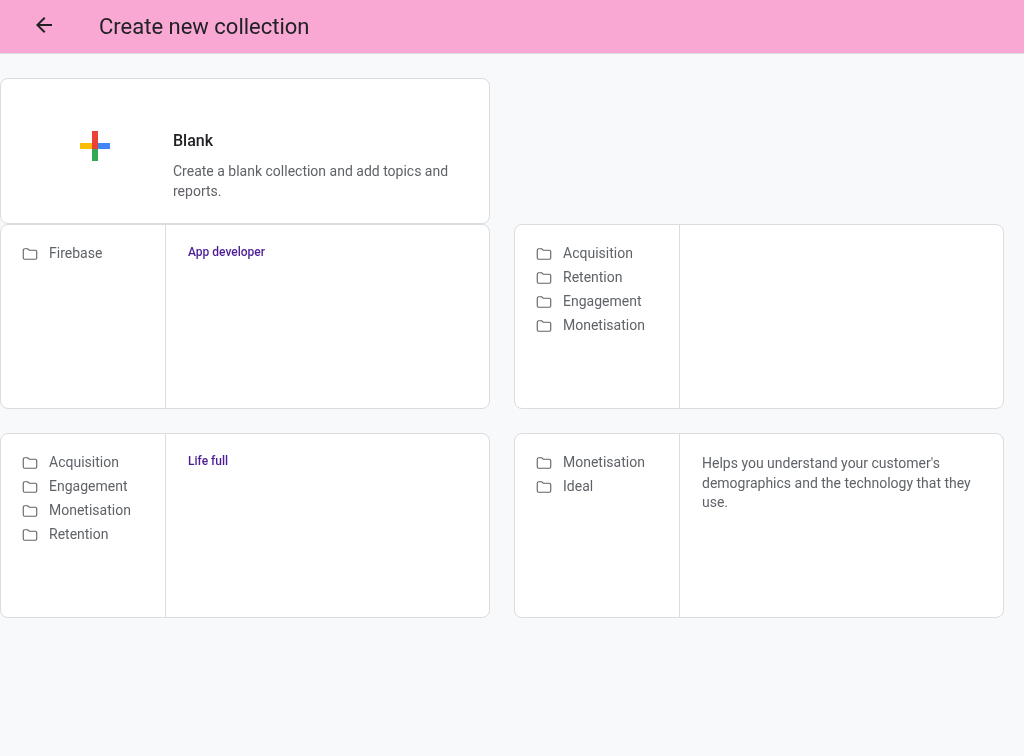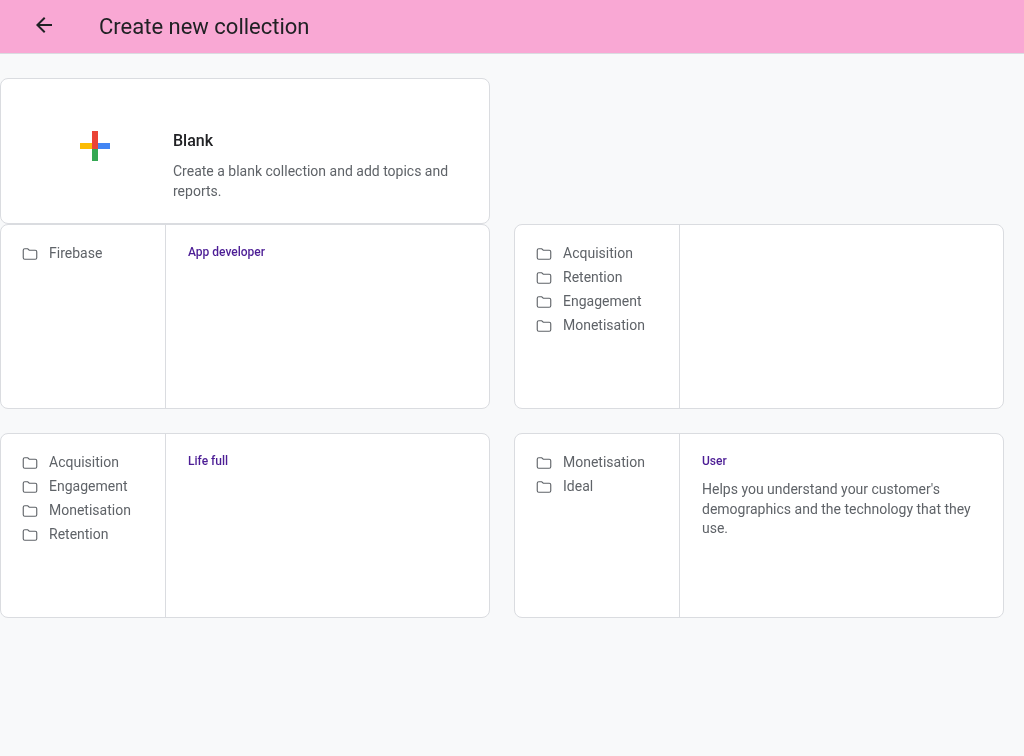--- a/index.html
+++ b/index.html
@@ -277,18 +277,17 @@
             <span>Monetisation</span>
           </div>
           <div class="tag-item">
             <span class="folder-icon"><svg viewBox="0 0 24 24">
                 <path d="M3 7a2 2 0 0 1 2-2h4l2 2h8a2 2 0 0 1 2 2v8a2 2 0 0 1-2 2H5a2 2 0 0 1-2-2V7z"></path>
               </svg></span>
             <span>Ideal</span>
           </div>
         </div>
         <div class="template-body">
-          <div class="template-title">User</div>
           <div class="template-desc">Helps you understand your customer's demographics and the technology that they use.</div>
         </div>
       </div>
     </div>
 </div>
 
 </body></html>

